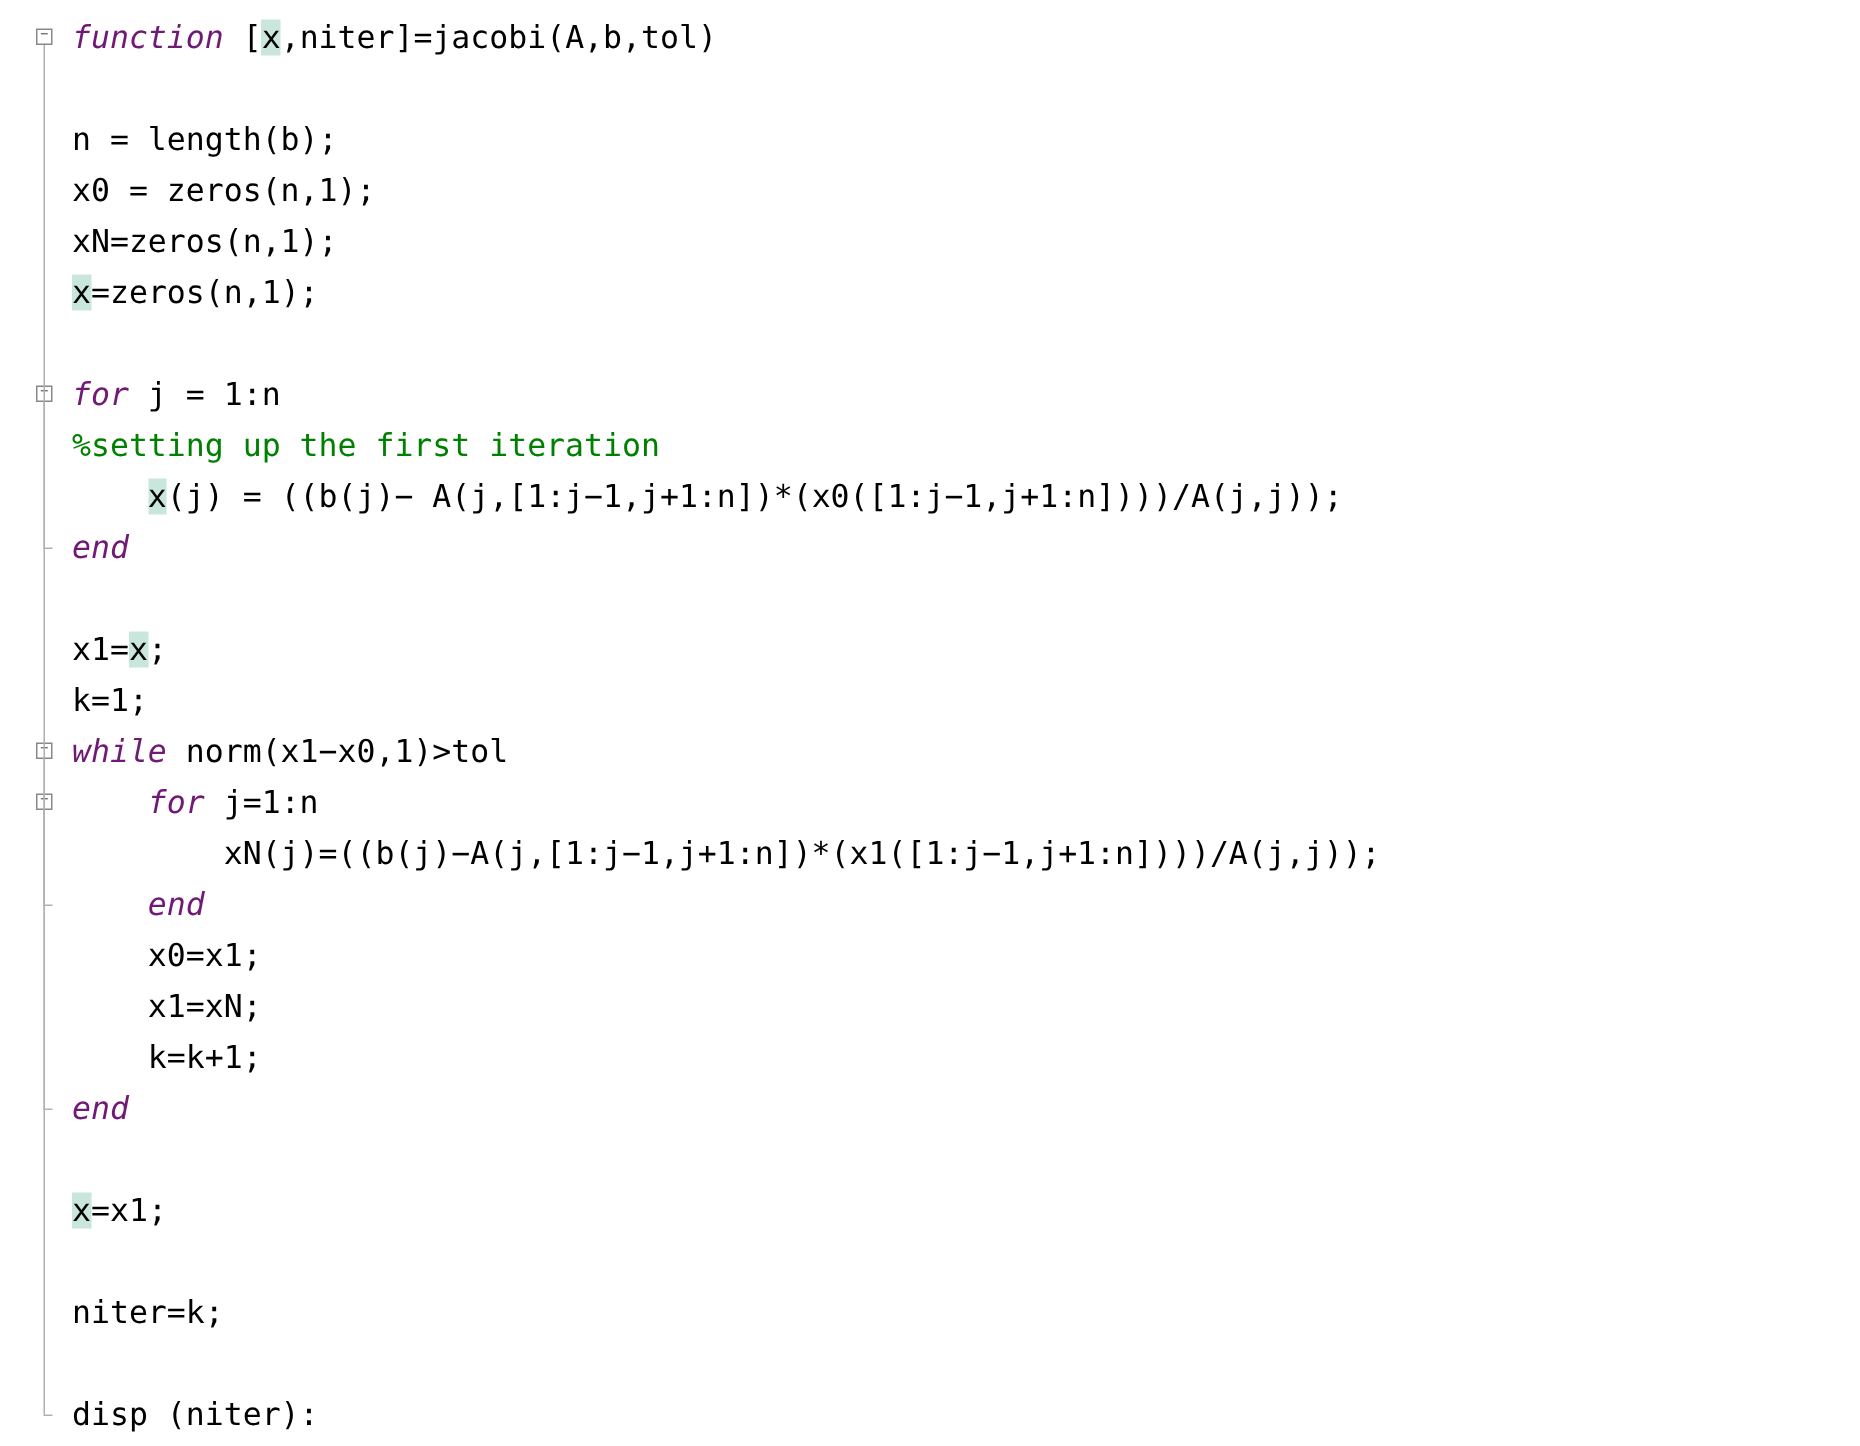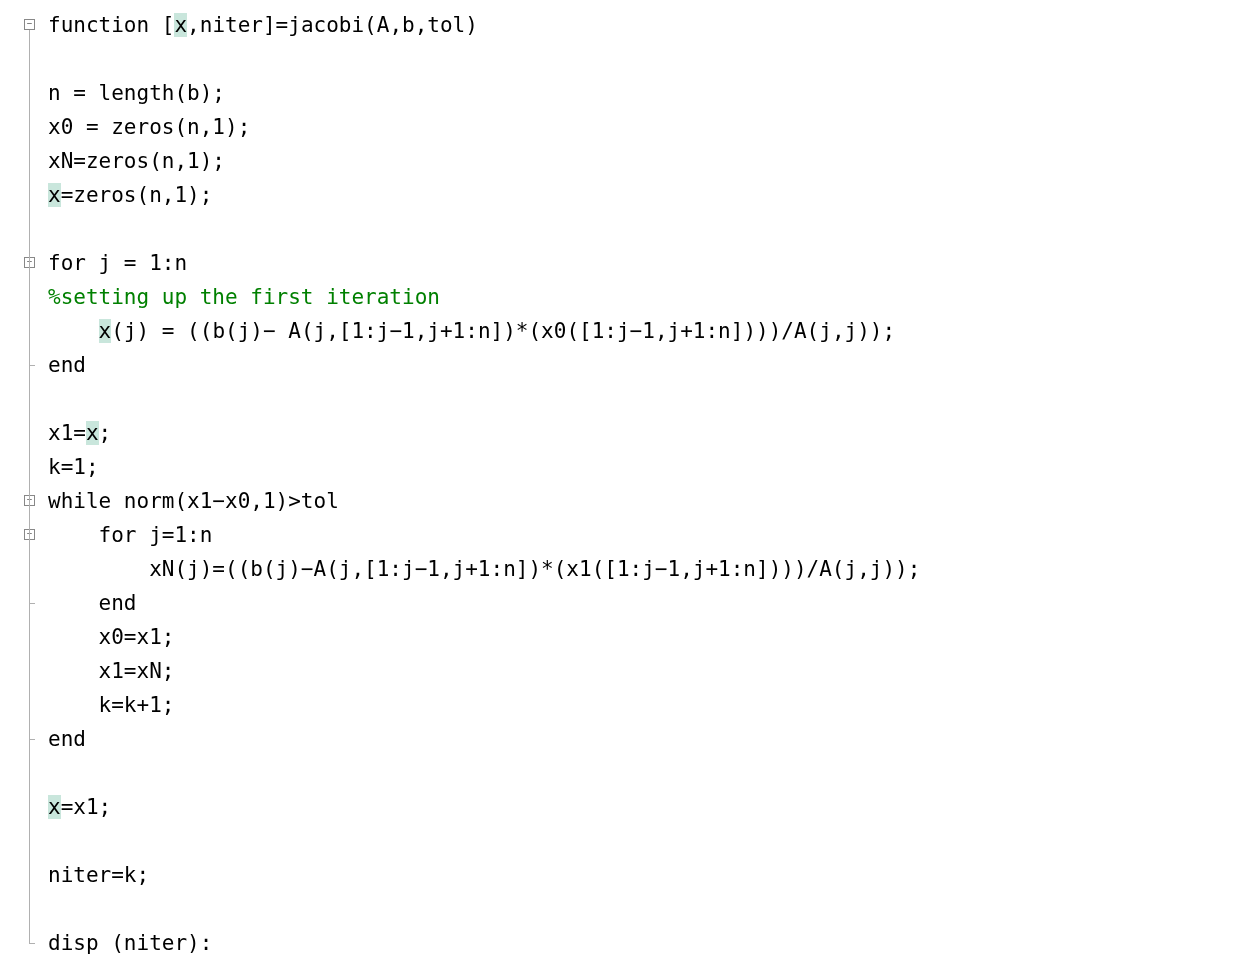--- a/index.html
+++ b/index.html
@@ -52,21 +52,21 @@
     left: 29px;
     height: 1px;
     width: 6px;
     background: #b0b0b0;
   }
   .code {
     white-space: pre;
     padding-left: 0;
     color: #000;
   }
-  .kw { color: #000000; }
+  .kw { color: #701a75; font-style: italic; }
   .cm { color: #008000; }
   .hl {
     background: #c9e6dc;
   }
   .line {
     height: 34px;
     display: block;
   }
 </style>
 </head>

